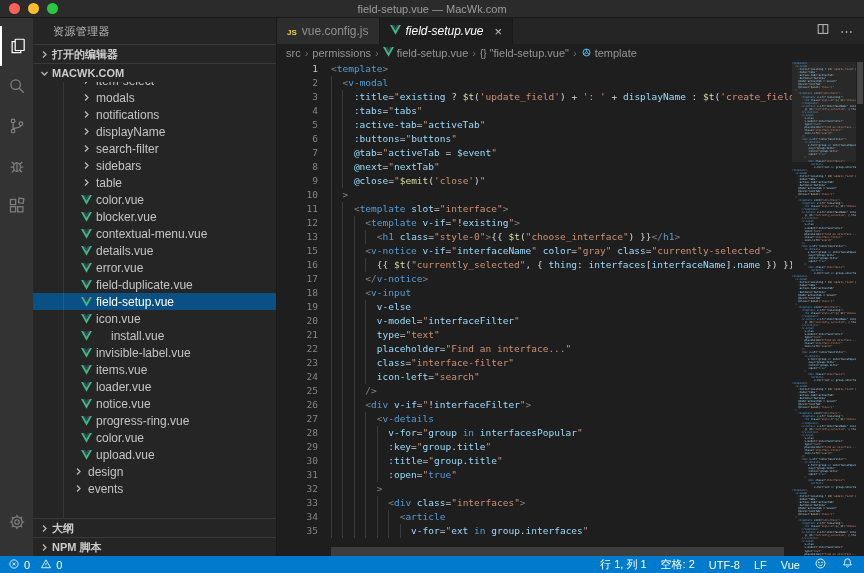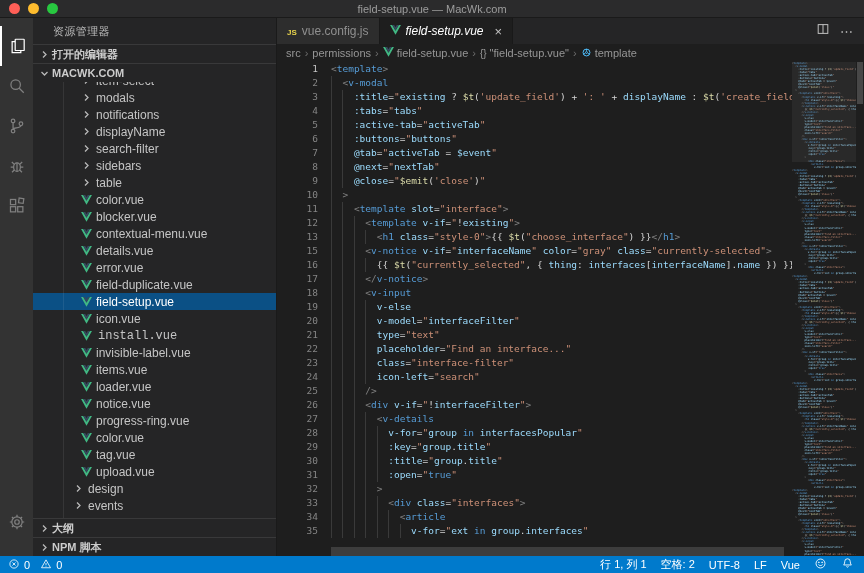--- a/index.html
+++ b/index.html
@@ -305,21 +305,21 @@
             <span style="margin-left: 3px;">icon.vue</span>
           </div>
           <div class="trow">
             <span style="width: 46px; flex: 0 0 auto;"></span>
             <span class="ficon">
               <svg width="11" height="10" viewBox="0 0 12 11">
                 <path fill="#41b883" d="M0 0h2.4L6 6.2 9.6 0H12L6 10.6z"></path>
                 <path fill="#35495e" d="M2.4 0h2.2L6 2.4 7.4 0h2.2L6 6z"></path>
               </svg>
             </span>
-            <span style="margin-left: 5px; font-family: Liberation Mono, monospace;">install.vue</span>
+            <span style="margin-left: 18px;">install.vue</span>
           </div>
           <div class="trow">
             <span style="width: 46px; flex: 0 0 auto;"></span>
             <span class="ficon">
               <svg width="11" height="10" viewBox="0 0 12 11">
                 <path fill="#41b883" d="M0 0h2.4L6 6.2 9.6 0H12L6 10.6z"></path>
                 <path fill="#35495e" d="M2.4 0h2.2L6 2.4 7.4 0h2.2L6 6z"></path>
               </svg>
             </span>
             <span style="margin-left: 3px;">invisible-label.vue</span>
@@ -366,30 +366,20 @@
           </div>
           <div class="trow">
             <span style="width: 46px; flex: 0 0 auto;"></span>
             <span class="ficon">
               <svg width="11" height="10" viewBox="0 0 12 11">
                 <path fill="#41b883" d="M0 0h2.4L6 6.2 9.6 0H12L6 10.6z"></path>
                 <path fill="#35495e" d="M2.4 0h2.2L6 2.4 7.4 0h2.2L6 6z"></path>
               </svg>
             </span>
             <span style="margin-left: 3px;">color.vue</span>
-          </div>
-          <div class="trow">
-            <span style="width: 46px; flex: 0 0 auto;"></span>
-            <span class="ficon">
-              <svg width="11" height="10" viewBox="0 0 12 11">
-                <path fill="#41b883" d="M0 0h2.4L6 6.2 9.6 0H12L6 10.6z"></path>
-                <path fill="#35495e" d="M2.4 0h2.2L6 2.4 7.4 0h2.2L6 6z"></path>
-              </svg>
-            </span>
-            <span style="margin-left: 3px;">tag.vue</span>
           </div>
           <div class="trow">
             <span style="width: 46px; flex: 0 0 auto;"></span>
             <span class="ficon">
               <svg width="11" height="10" viewBox="0 0 12 11">
                 <path fill="#41b883" d="M0 0h2.4L6 6.2 9.6 0H12L6 10.6z"></path>
                 <path fill="#35495e" d="M2.4 0h2.2L6 2.4 7.4 0h2.2L6 6z"></path>
               </svg>
             </span>
             <span style="margin-left: 3px;">upload.vue</span>

